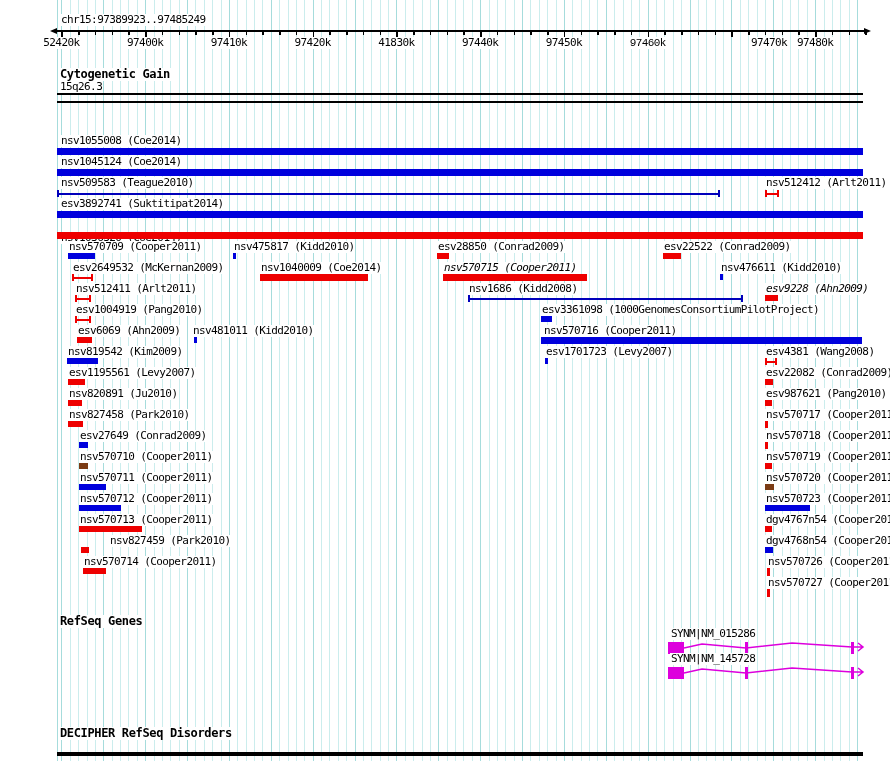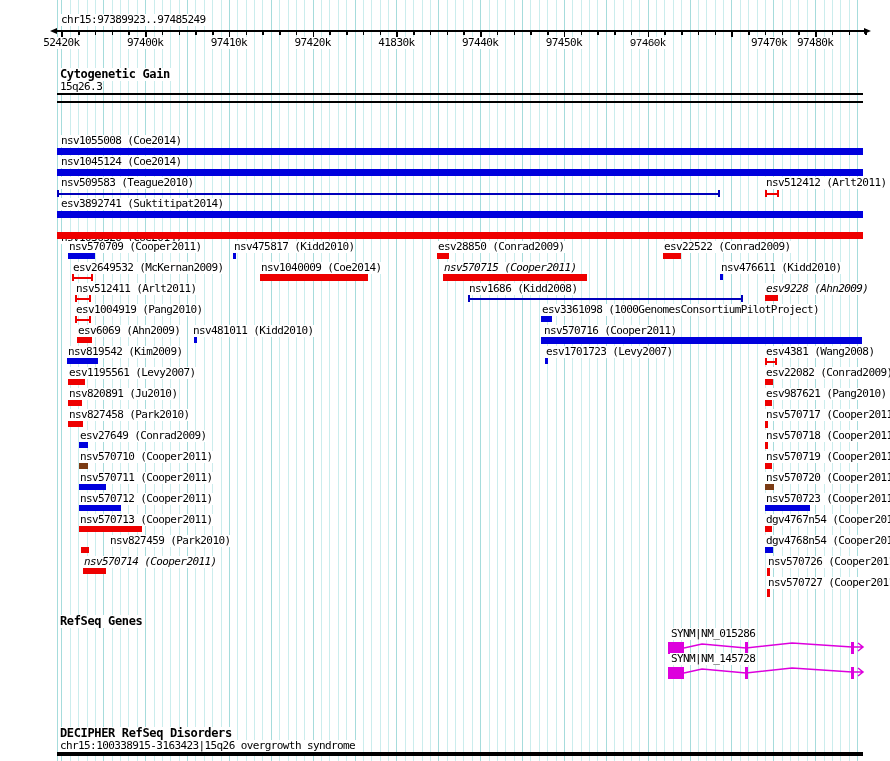--- a/index.html
+++ b/index.html
@@ -311,21 +311,21 @@
       <div class="label" style="left: 765px; top: 493px;">nsv570723 (Cooper2011)</div>
       <div class="bar" style="left: 765px; top: 505px; width: 45px; height: 6px; background: rgb(0, 0, 221);"></div>
       <div class="label" style="left: 79px; top: 514px;">nsv570713 (Cooper2011)</div>
       <div class="bar" style="left: 79px; top: 526px; width: 63px; height: 6px; background: rgb(238, 0, 0);"></div>
       <div class="label" style="left: 765px; top: 514px;">dgv4767n54 (Cooper2011)</div>
       <div class="bar" style="left: 765px; top: 526px; width: 7px; height: 6px; background: rgb(238, 0, 0);"></div>
       <div class="label" style="left: 81px; top: 535px; margin-left: 28px;">nsv827459 (Park2010)</div>
       <div class="bar" style="left: 81px; top: 547px; width: 8px; height: 6px; background: rgb(238, 0, 0);"></div>
       <div class="label" style="left: 765px; top: 535px;">dgv4768n54 (Cooper2011)</div>
       <div class="bar" style="left: 765px; top: 547px; width: 8px; height: 6px; background: rgb(0, 0, 221);"></div>
-      <div class="label" style="left: 83px; top: 556px; font-style: italic;">nsv570714 (Cooper2011)</div>
+      <div class="label" style="left: 83px; top: 556px;">nsv570714 (Cooper2011)</div>
       <div class="bar" style="left: 83px; top: 568px; width: 23px; height: 6px; background: rgb(238, 0, 0);"></div>
       <div class="label" style="left: 767px; top: 556px;">nsv570726 (Cooper2011)</div>
       <div class="bar" style="left: 767px; top: 568px; width: 3px; height: 8px; background: rgb(238, 0, 0);"></div>
       <div class="label" style="left: 767px; top: 577px;">nsv570727 (Cooper2011)</div>
       <div class="bar" style="left: 767px; top: 589px; width: 3px; height: 8px; background: rgb(238, 0, 0);"></div>
     </div>
 
   <div class="header" style="left:59px;top:615px;">RefSeq Genes</div>
   <div id="genes">
       <div class="label" style="left: 670px; top: 628px;">SYNM|NM_015286</div>
@@ -340,15 +340,14 @@
       <svg width="206" height="16" style="left: 662px; top: 665px;">
         <rect x="6" y="2" width="16" height="12" fill="#DD00DD"></rect>
         <polyline points="22,8 40,4 84,8 130,3 190,7" fill="none" stroke="#DD00DD" stroke-width="1.5"></polyline>
         <rect x="83" y="2" width="3" height="12" fill="#DD00DD"></rect>
         <rect x="189" y="2" width="3" height="12" fill="#DD00DD"></rect>
         <path d="M192,7 L200,7 M196,3 L201,7 L196,11" fill="none" stroke="#DD00DD" stroke-width="1.5"></path>
       </svg>
     </div>
 
   <div class="header" style="left:59px;top:727px;">DECIPHER RefSeq Disorders</div>
-  <div class="label" style="left:59px;top:740px;">chr15:100338915-3163423|15q26 overgrowth syndrome</div>
   <div class="hline" style="left:57px;top:752px;width:806px;height:4px;"></div>
 </div>
 
 </body></html>

